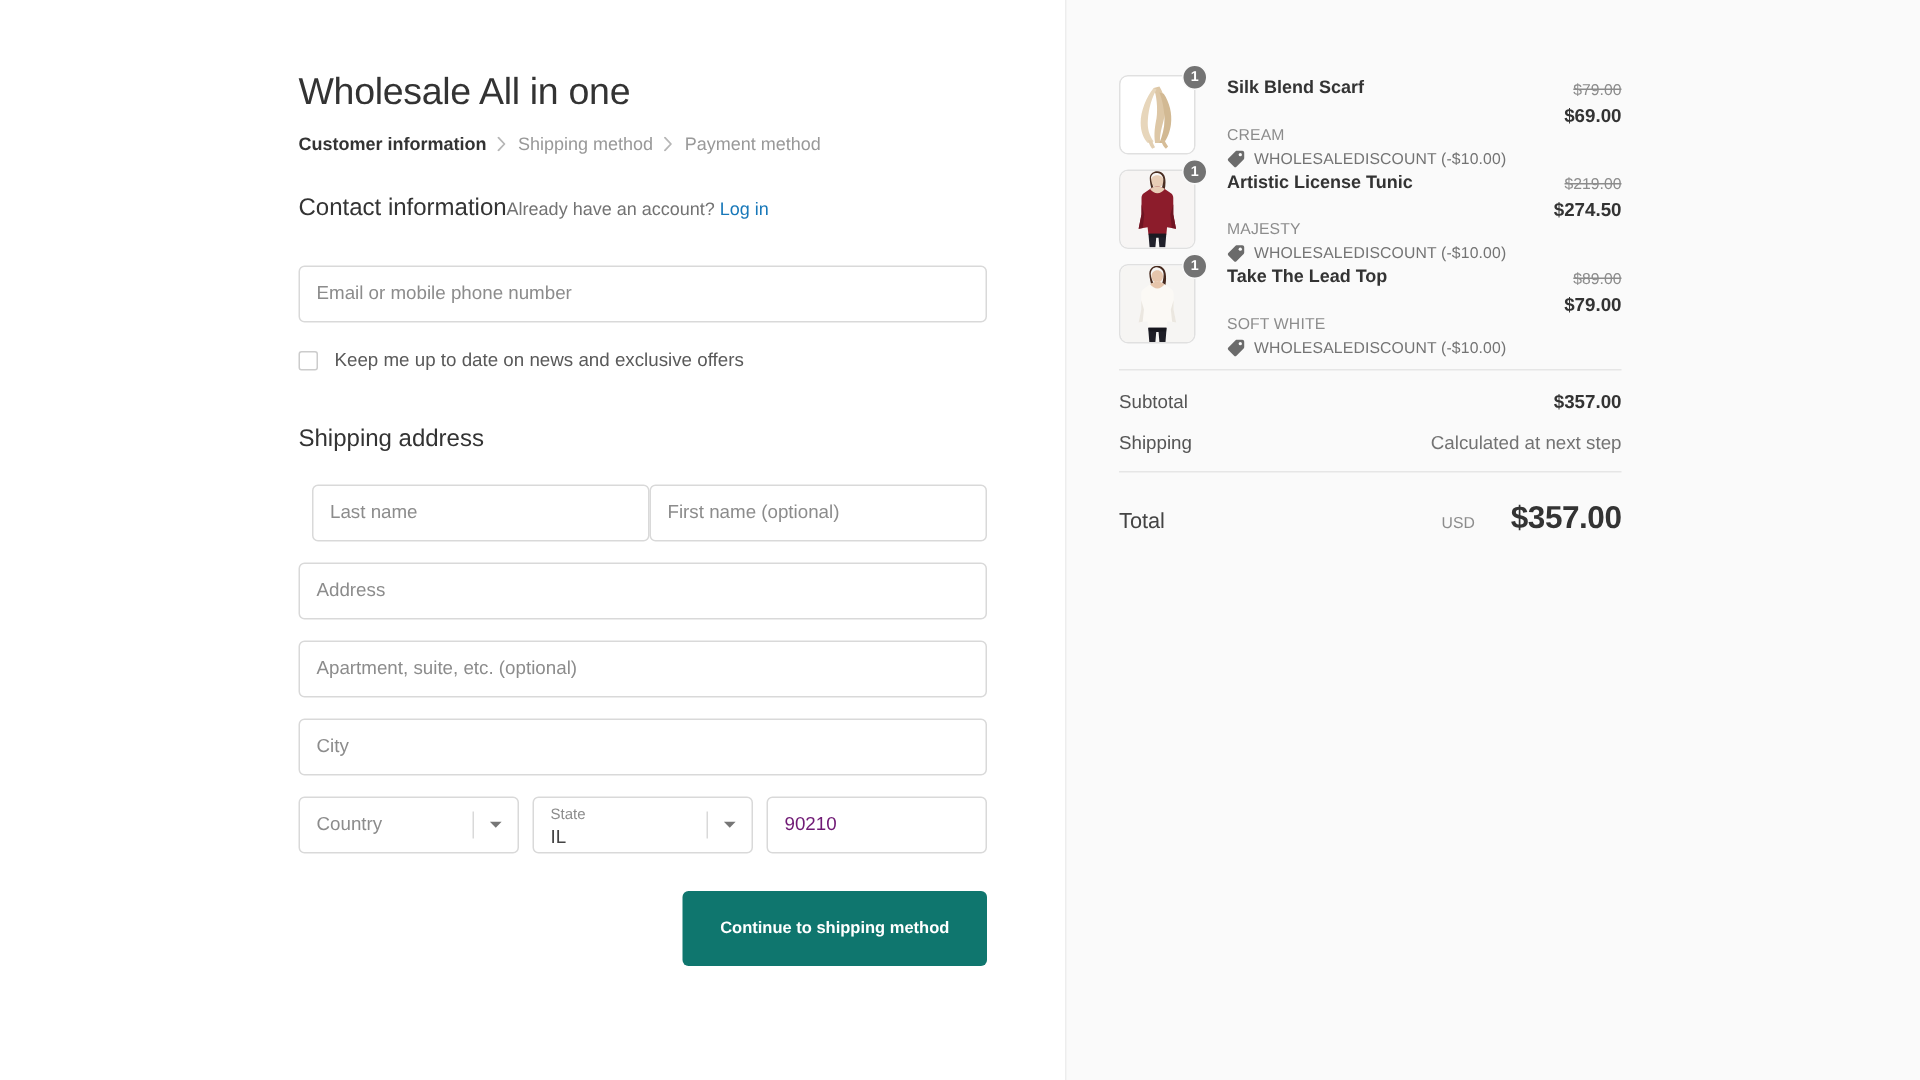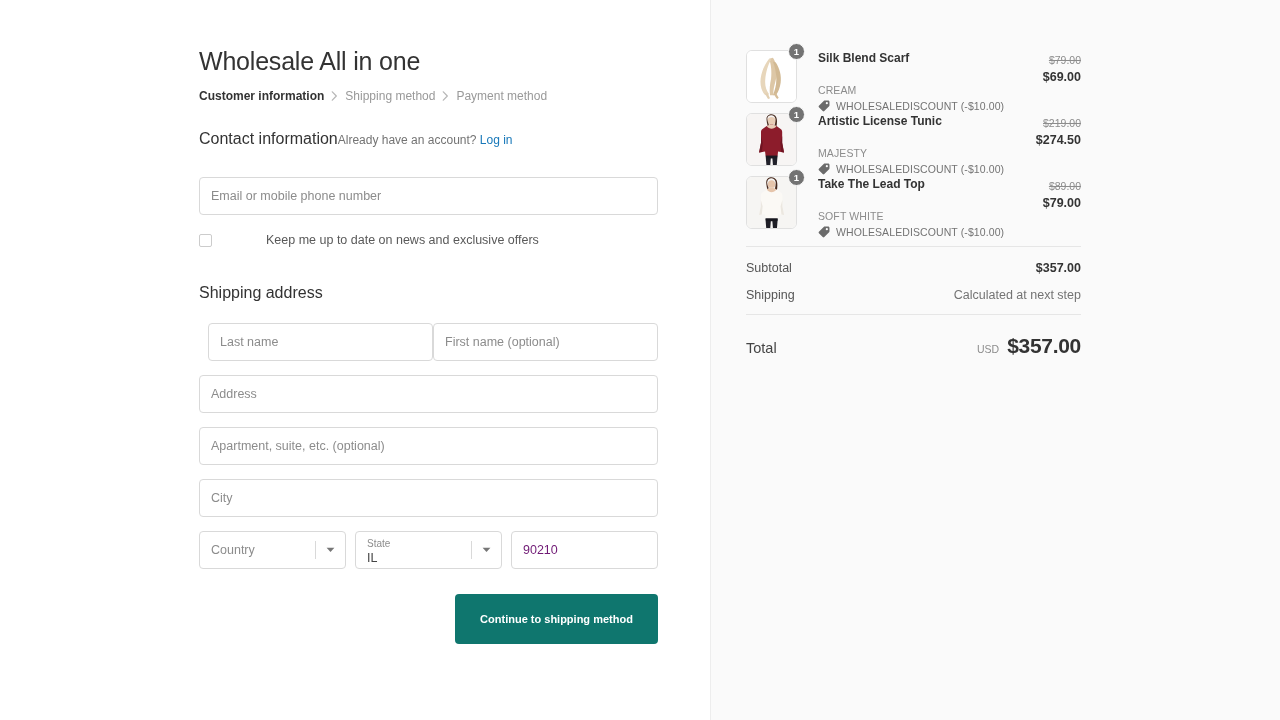--- a/index.html
+++ b/index.html
@@ -115,21 +115,20 @@
     color: #701a75;
     line-height: 15px;
   }
 
   .email-field { margin-top: 28px; }
 
   .checkrow {
     display: flex;
     align-items: center;
     margin-top: 18px;
-    gap: 43px;
   }
   .checkbox {
     width: 13px;
     height: 13px;
     border: 1px solid #cccccc;
     border-radius: 2px;
     background: #ffffff;
     flex: 0 0 auto;
     cursor: pointer;
   }
@@ -386,20 +385,21 @@
     margin-top: 19px;
   }
   .grand-label {
     font-size: 14.5px;
     color: #444444;
     line-height: 20px;
   }
   .grand-right {
     display: flex;
     align-items: baseline;
+    gap: 16px;
   }
   .grand-cur {
     font-size: 10.5px;
     color: #8c8c8c;
     margin-right: 8px;
     line-height: 14px;
   }
   .grand-amt {
     font-size: 21px;
     font-weight: bold;

